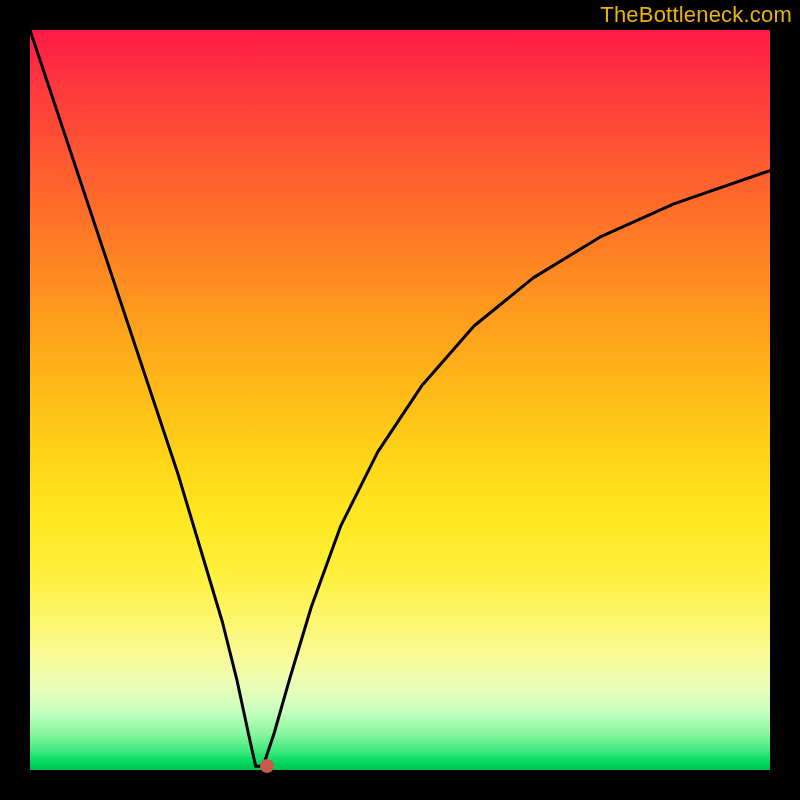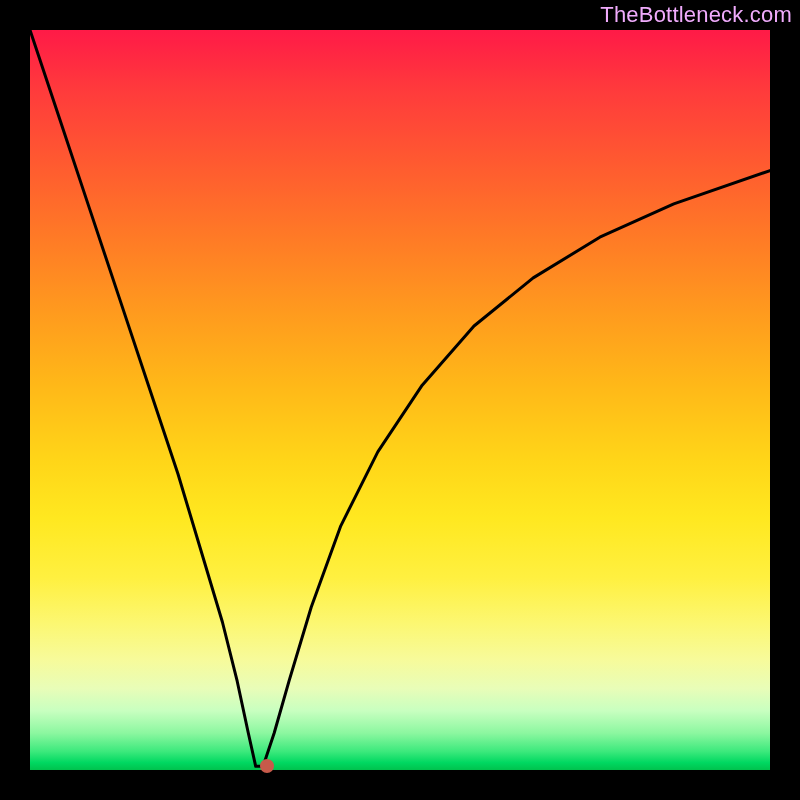--- a/index.html
+++ b/index.html
@@ -14,21 +14,21 @@
   .frame {
     position: relative;
     width: 800px;
     height: 800px;
     background: #000;
   }
   .watermark {
     position: absolute;
     top: 2px;
     right: 8px;
-    color: #f0abfc;
+    color: #eab308;
     font-size: 22px;
     font-weight: 500;
     letter-spacing: 0.2px;
     z-index: 50;
   }
   .plot-outer {
     position: absolute;
     left: 30px;
     top: 30px;
     width: 740px;

